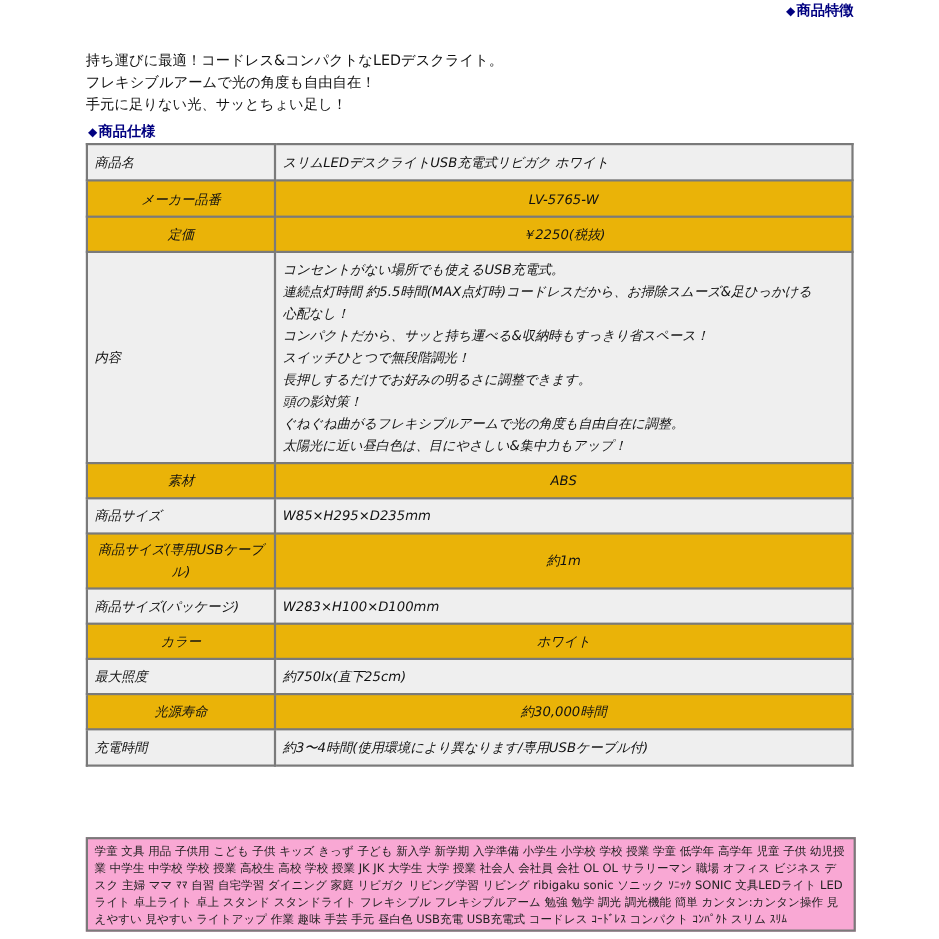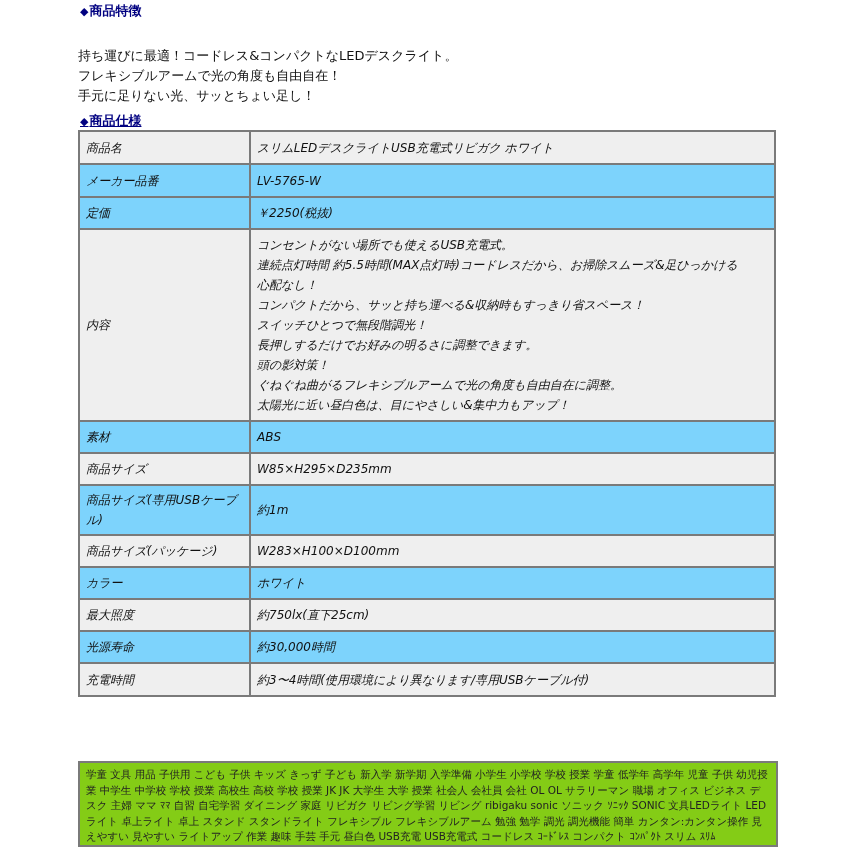--- a/index.html
+++ b/index.html
@@ -4,46 +4,46 @@
   <style>
     html, body { margin: 0; padding: 0; background: #ffffff; }
     body {
       width: 854px; height: 854px; overflow: hidden; position: relative;
       font-family: "DejaVu Sans", "Liberation Sans", sans-serif;
       color: #111111;
     }
     .wrap { position: absolute; left: 78px; top: 0; width: 698px; }
     .section-heading {
       font-size: 13px; font-weight: bold; color: #000080;
-      height: 22px; line-height: 22px; margin: 0; padding-left: 2px;
+      height: 22px; line-height: 22px; margin: 0; padding-left: 2px; text-align: right;
     }
     .section-heading .diamond { font-size: 11px; margin-right: 1px; }
     .features {
       margin-top: 24px; font-size: 13px; line-height: 20px; color: #111;
     }
     .features div { white-space: nowrap; }
-    .spec-heading { position: absolute; top: 110px; left: 0; text-decoration: underline; }
+    .spec-heading { position: absolute; top: 110px; left: 0; }
     table.spec {
       position: absolute; top: 130px; left: 0;
       width: 698px; border-collapse: collapse;
       font-size: 12px; table-layout: fixed; font-style: italic;
     }
     table.spec td {
       border: 2px solid #7a7a7a;
       padding: 3px 6px;
       vertical-align: middle;
       line-height: 20px;
     }
     table.spec td.label { width: 157px; }
     table.spec tr.alt td { background: #efefef; }
-    table.spec tr.plain td { background: #7dd3fc; }
+    table.spec tr.plain td { background: #eab308; text-align: center; }
     .content-line { white-space: nowrap; }
     .keywords {
       position: absolute; top: 761px; left: 0; width: 684px;
-      border: 2px solid #7a7a7a; background: #84cc16;
+      border: 2px solid #7a7a7a; background: #f9a8d4;
       padding: 4px 6px 6px 6px;
       font-size: 10.5px; line-height: 15.5px; color: #222;
       height: 72px; overflow: hidden;
     }
   </style>
 </head>
 <body>
 
 <div class="wrap">
 

